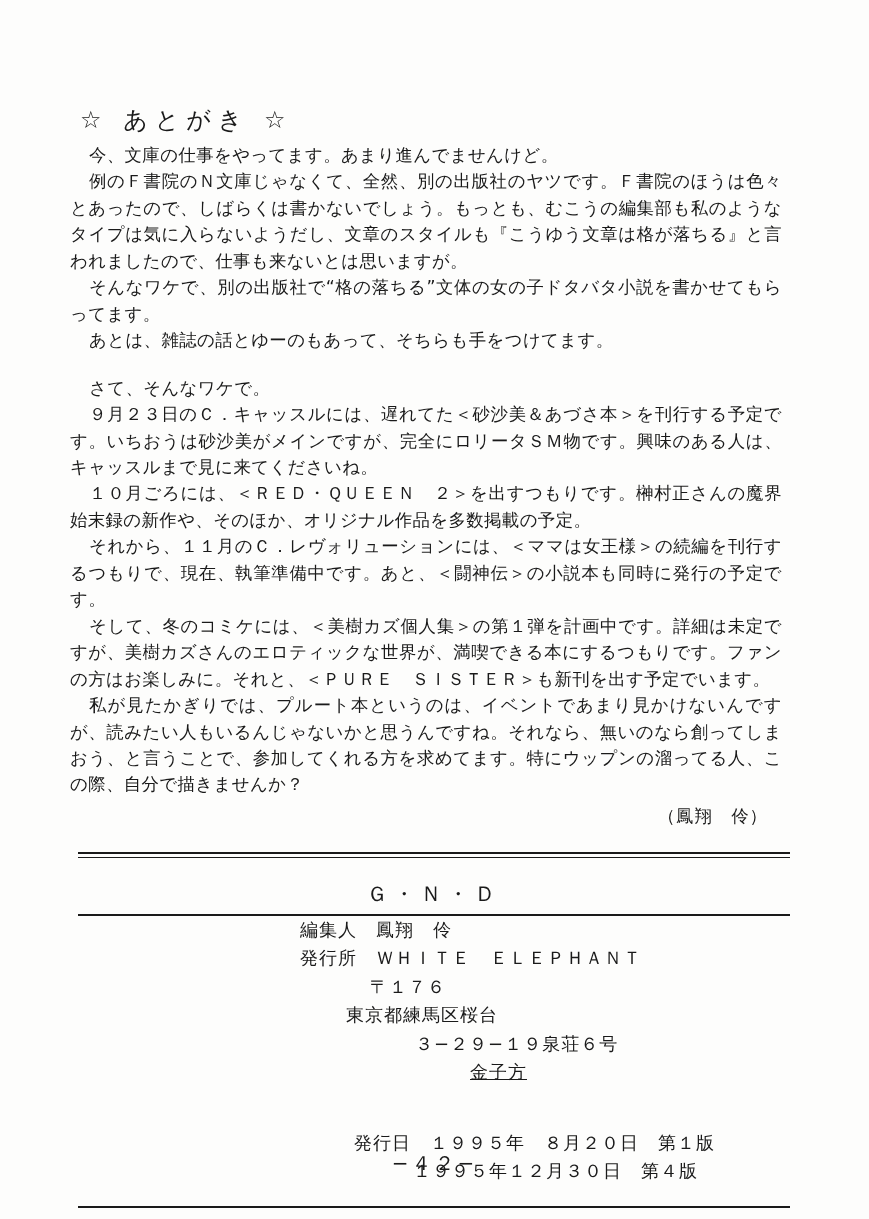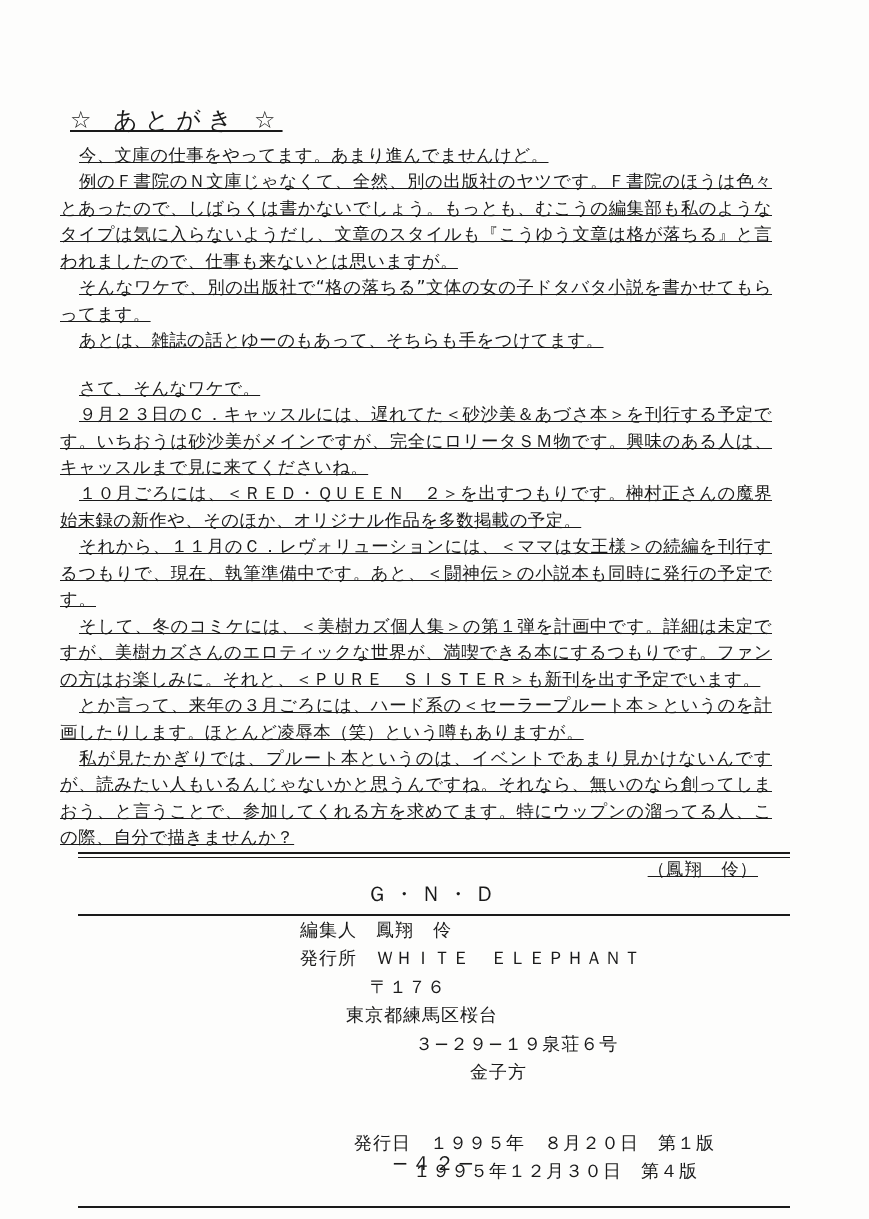--- a/index.html
+++ b/index.html
@@ -18,24 +18,23 @@
   .page {
     position: absolute;
     left: 0;
     top: 0;
     width: 869px;
     height: 1219px;
     background: #fdfdfc;
   }
   .content {
     position: absolute;
-    left: 60px;
+    left: 70px;
     top: 104px;
     width: 712px;
-    text-decoration: underline;
   }
   .afterword-title {
     font-size: 24px;
     letter-spacing: 7px;
     margin: 0 0 6px 10px;
     font-weight: normal;
     font-family: "DejaVu Sans", sans-serif;
   }
   .body-text {
     font-size: 17.4px;
@@ -87,21 +86,21 @@
     line-height: 1.58;
     letter-spacing: 1px;
   }
   .imprint-row {
     white-space: pre;
   }
   .ind1 { padding-left: 222px; }
   .ind3 { padding-left: 292px; }
   .ind4 { padding-left: 268px; }
   .ind5 { padding-left: 337px; }
-  .ind6 { padding-left: 392px; }
+  .ind6 { padding-left: 392px; text-decoration: underline; }
   .pub-block {
     margin-top: 42px;
     font-size: 18px;
     line-height: 1.6;
     letter-spacing: 1px;
   }
   .ind7 { padding-left: 276px; }
   .ind8 { padding-left: 335px; }
   .rule-bottom {
     margin-top: 20px;
@@ -132,21 +131,20 @@
     </div>
 
     <div class="gap"></div>
 
     <div class="body-text">
       <p class="para">さて、そんなワケで。</p>
       <p class="para">９月２３日のＣ．キャッスルには、遅れてた＜砂沙美＆あづさ本＞を刊行する予定です。いちおうは砂沙美がメインですが、完全にロリータＳＭ物です。興味のある人は、キャッスルまで見に来てくださいね。</p>
       <p class="para">１０月ごろには、＜ＲＥＤ・ＱＵＥＥＮ　２＞を出すつもりです。榊村正さんの魔界始末録の新作や、そのほか、オリジナル作品を多数掲載の予定。</p>
       <p class="para">それから、１１月のＣ．レヴォリューションには、＜ママは女王様＞の続編を刊行するつもりで、現在、執筆準備中です。あと、＜闘神伝＞の小説本も同時に発行の予定です。</p>
       <p class="para">そして、冬のコミケには、＜美樹カズ個人集＞の第１弾を計画中です。詳細は未定ですが、美樹カズさんのエロティックな世界が、満喫できる本にするつもりです。ファンの方はお楽しみに。それと、＜ＰＵＲＥ　ＳＩＳＴＥＲ＞も新刊を出す予定でいます。</p>
-      <p class="para">とか言って、来年の３月ごろには、ハード系の＜セーラープルート本＞というのを計画したりします。ほとんど凌辱本（笑）という噂もありますが。</p>
       <p class="para">私が見たかぎりでは、プルート本というのは、イベントであまり見かけないんですが、読みたい人もいるんじゃないかと思うんですね。それなら、無いのなら創ってしまおう、と言うことで、参加してくれる方を求めてます。特にウップンの溜ってる人、この際、自分で描きませんか？</p>
     </div>
 
     <div class="signature">（鳳翔　伶）</div>
   </div>
 
   <div class="colophon">
     <div class="rule-double"></div>
 
     <div class="gnd">Ｇ・Ｎ・Ｄ</div>

